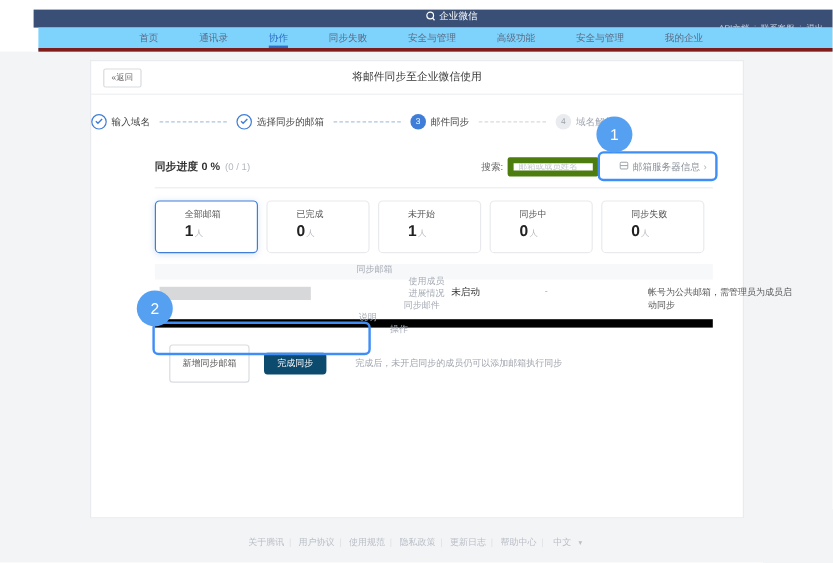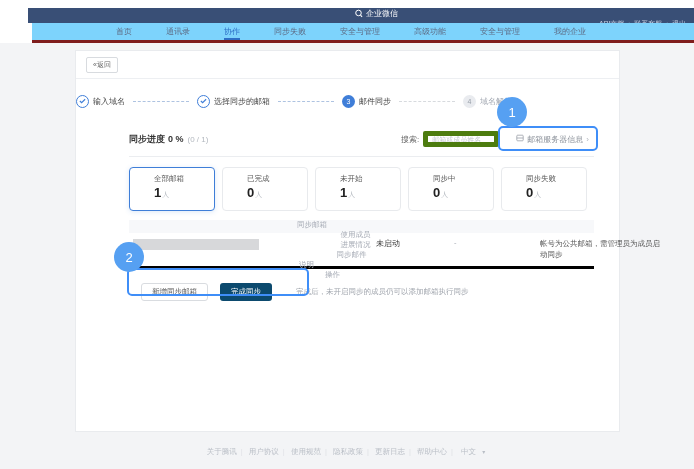--- a/index.html
+++ b/index.html
@@ -75,30 +75,30 @@
   .stat-value { font-size:13px; font-weight:bold; color:#222; margin-top:2px; line-height:14px; }
   .stat-unit { font-size:7px; color:#b3b8bf; font-weight:normal; margin-left:1px; }
 
   
   .table { margin-top:9px; }
   .thead { display:flex; align-items:center; height:13px; background:#f7f8fa;
            font-size:7.5px; color:#a6abb5;flex-direction:column; }
   .col1{width:133px;flex:none;padding-left:2px;} .col2{width:42px;flex:none;}
   .col3{width:42px;flex:none;} .col4{width:50px;flex:none;}
   .col5{width:125px;flex:none;} .col6{width:73px;flex:none;}
-  .trow { display:flex; padding:5px 0 6px; border-bottom:3px solid #000000; font-size:7.5px;gap:36px; }
+  .trow { display:flex; padding:5px 0 6px; border-bottom:7px solid #000000; font-size:7.5px;gap:36px; }
   .redacted { width:126px; height:11px; background:#d7d8da; margin:1px 0 0 2px; }
   .cell-status { color:#333; font-size:8px; }
   .cell-dash { color:#a6abb5; }
   .cell-note { color:#555; line-height:11px; }
   .cell-action a { color:#3f7ed8; text-decoration:none; font-size:7.5px; cursor:pointer; }
 
   
   .actions-row { margin-top:14px; display:flex; align-items:center; }
-  .btn-outline { height:18px; margin-left:12px; padding:0 10px; background:#fff;
+  .btn-outline { height:32px; margin-left:12px; padding:0 10px; background:#fff;
                  border:1px solid #d9dce0; border-radius:3px; font-size:7.5px; color:#555;
                  cursor:pointer; font-family:"Liberation Sans",sans-serif;text-align:center; }
   .btn-primary { height:18px; margin-left:12px; padding:0 11px; background:#0c4a6e;
                  border:none; border-radius:3px; font-size:7.5px; color:#fff; cursor:pointer;
                  font-family:"Liberation Sans",sans-serif; }
   .actions-hint { margin-left:24px; font-size:7.5px; color:#a0a5ad; }
 
   
   .footer { position:absolute; left:0; right:0; bottom:12px; text-align:center;
             font-size:7.5px; color:#b9bec6; }
@@ -153,20 +153,21 @@
       <div class="tab">高级功能</div>
       <div class="tab">安全与管理</div>
       <div class="tab">我的企业</div>
     </div>
   </div>
 
   <div class="card">
 
     <div class="card-header">
       <button class="back-btn">«返回</button>
+      <div class="page-title">将邮件同步至企业微信使用</div>
     </div>
 
     <div class="steps">
       <div class="step done">
         <span class="step-circle">
           <svg width="7" height="6" viewBox="0 0 8 6">
               <path d="M1 3 L3 5 L7 1" stroke="#3f7ed8" fill="none" stroke-width="1.3"></path>
             </svg>
         </span>
         <span>输入域名</span>

